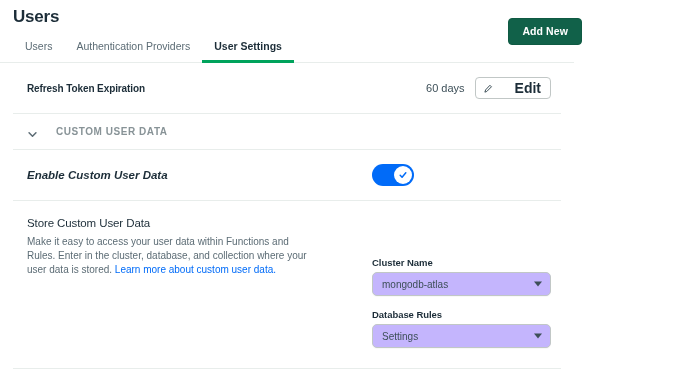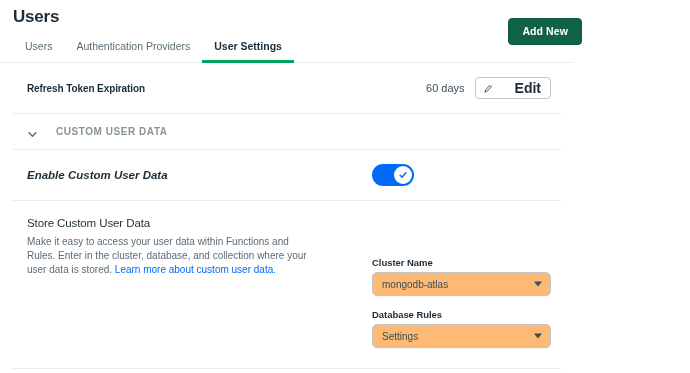--- a/index.html
+++ b/index.html
@@ -185,21 +185,21 @@
     color: #1c2d38;
     margin-bottom: 4px;
     display: block;
     letter-spacing: -0.05px;
   }
   .select {
     position: relative;
     height: 24px;
     border: 1px solid #c1c7c6;
     border-radius: 5px;
-    background: #fdba74;
+    background: #c4b5fd;
     display: flex;
     align-items: center;
     padding: 0 22px 0 9px;
     font-size: 10px;
     color: #3d4f58;
     cursor: pointer;
     box-shadow: 0 1px 1px rgba(0,0,0,0.03);
   }
   .select .caret {
     position: absolute;

